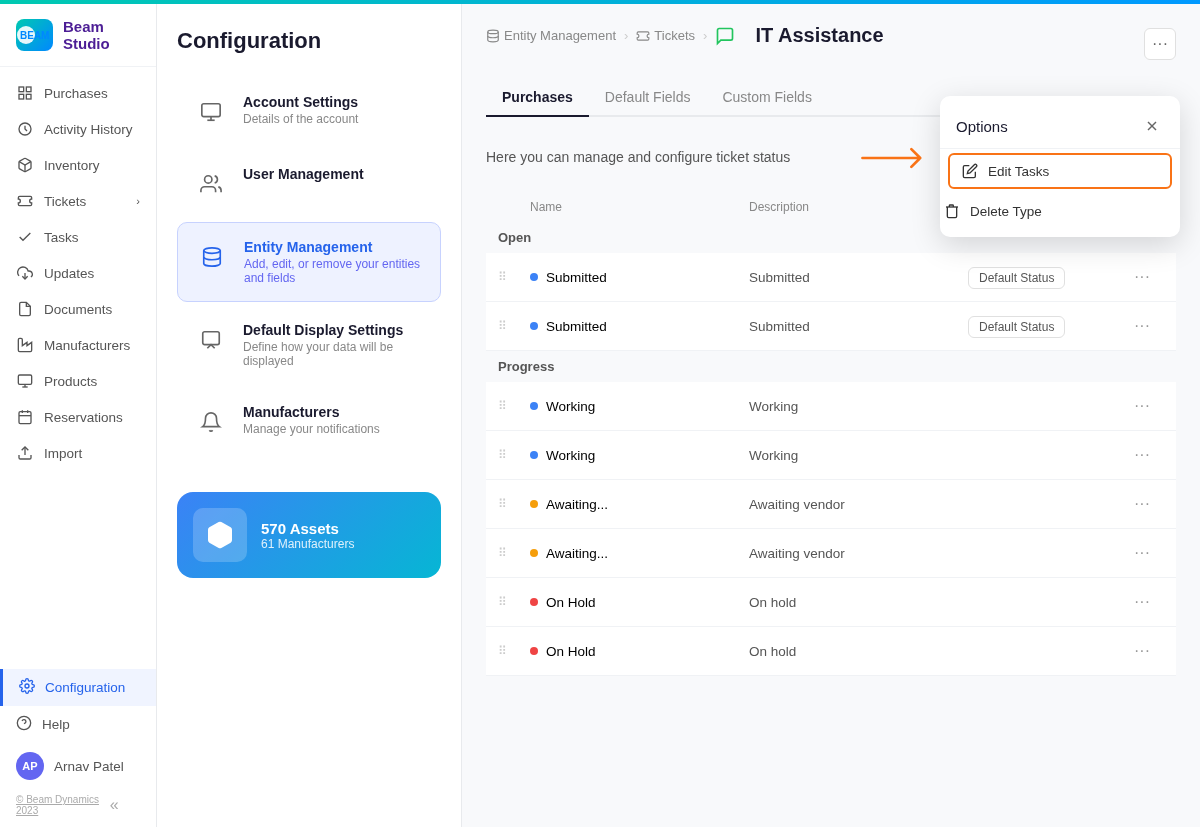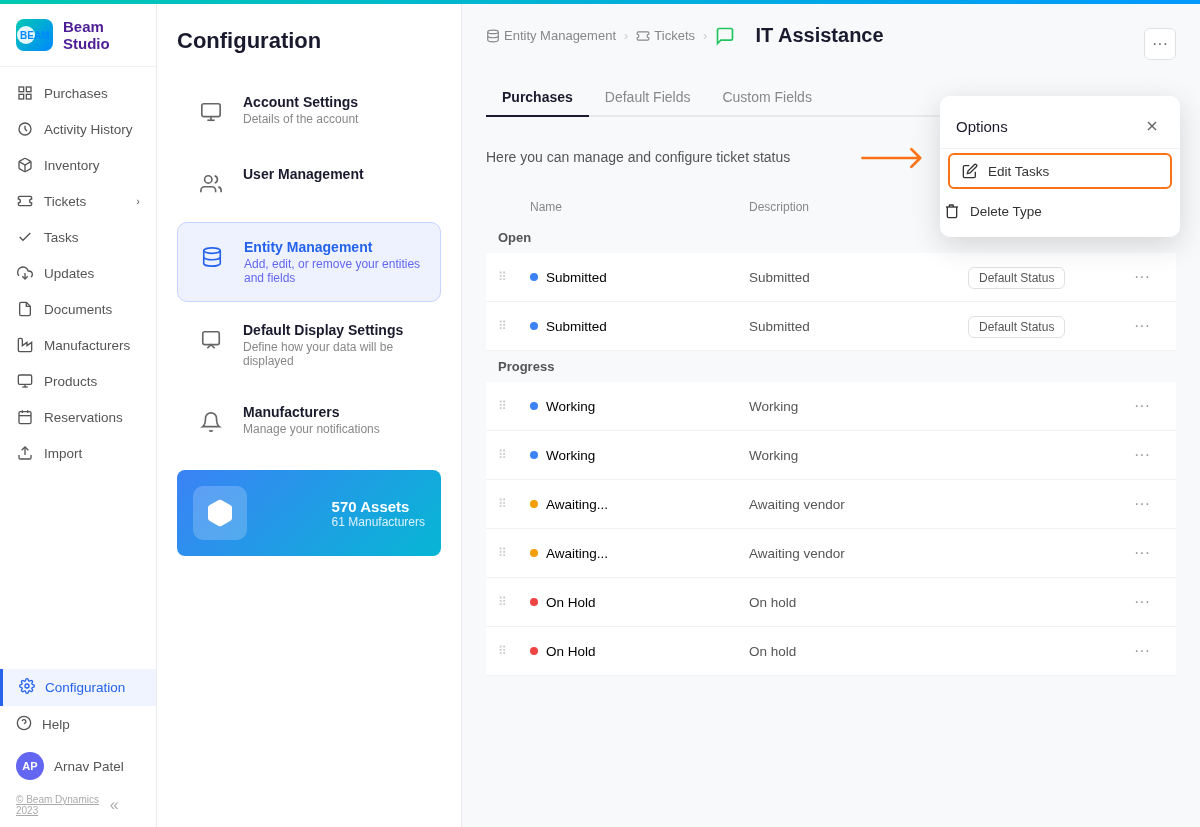--- a/index.html
+++ b/index.html
@@ -29,21 +29,21 @@
     .config-panel { width: 305px; background: #fff; border-right: 1px solid #e8eaed; padding: 24px 20px; overflow-y: auto; }
     .config-title { font-size: 22px; font-weight: 700; color: #1a1a2e; margin-bottom: 24px; }
     .config-item { display: flex; align-items: flex-start; gap: 14px; padding: 16px; border-radius: 10px; cursor: pointer; margin-bottom: 4px; }
     .config-item.active { background: #eef2ff; border: 1px solid #c7d2fe; }
     .config-item-icon { width: 36px; height: 36px; display: flex; align-items: center; justify-content: center; flex-shrink: 0; color: #6366f1; }
     .config-item-text .title { font-size: 14px; font-weight: 700; color: #1a1a2e; }
     .config-item-text .subtitle { font-size: 12px; color: #888; margin-top: 2px; }
     .config-item.active .config-item-text .title { color: #2563eb; }
     .config-item.active .config-item-text .subtitle { color: #6366f1; }
 
-    .config-asset-box { margin-top: 14px; background: linear-gradient(135deg, #3b82f6, #06b6d4); border-radius: 8px; padding: 16px; display: flex; align-items: center; gap: 14px; justify-content: space-between; }
+    .config-asset-box { margin-top: 36px; background: linear-gradient(135deg, #3b82f6, #06b6d4); border-radius: 16px; padding: 16px; display: flex; align-items: center; gap: 14px; }
     .asset-icon { width: 54px; height: 54px; background: rgba(255,255,255,0.2); border-radius: 10px; display: flex; align-items: center; justify-content: center; }
     .asset-icon svg { width: 32px; height: 32px; fill: white; }
     .asset-text .count { font-size: 15px; font-weight: 700; color: white; }
     .asset-text .label { font-size: 12px; color: rgba(255,255,255,0.85); }
 
     
     .content-area { flex: 1; background: #f8f9fb; overflow-y: auto; position: relative; }
     .content-inner { padding: 20px 24px; position: relative; }
     .breadcrumb { display: flex; align-items: center; gap: 8px; color: #888; font-size: 13px; margin-bottom: 16px; }
     .breadcrumb-sep { color: #ccc; }

